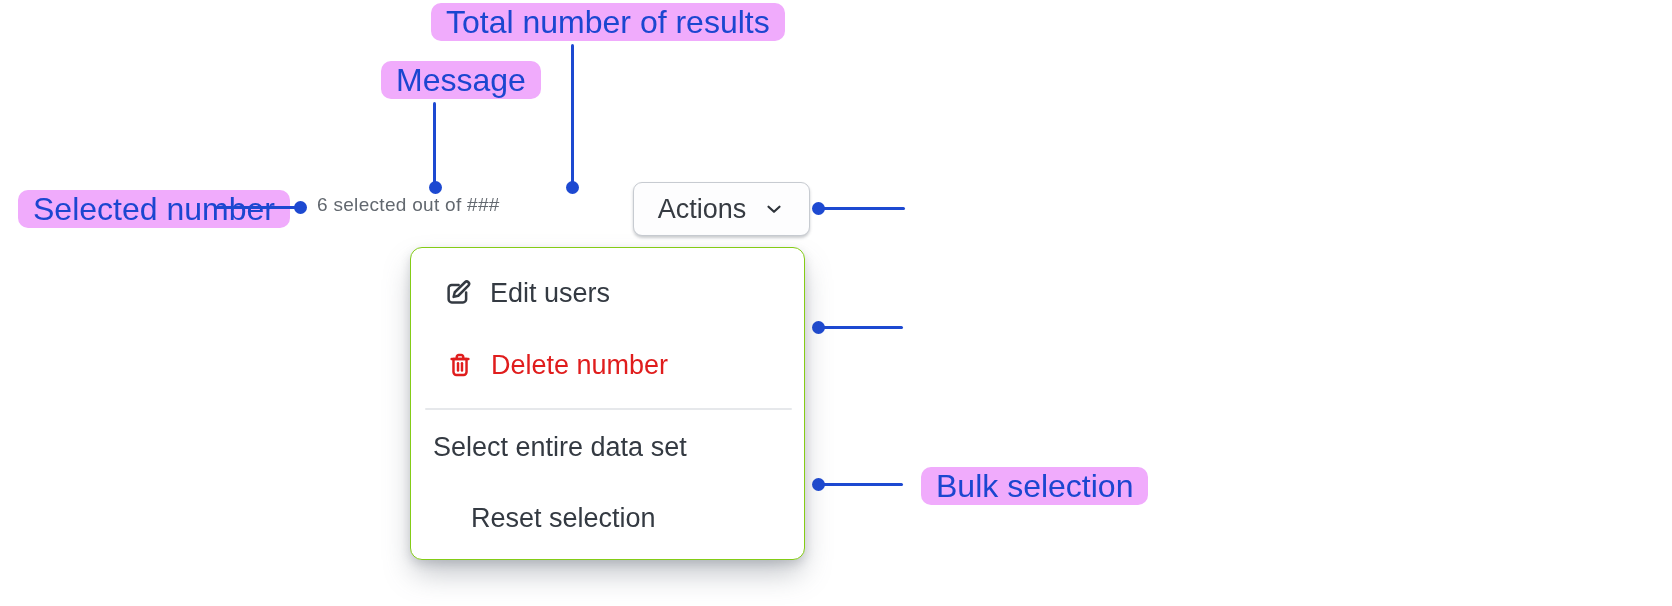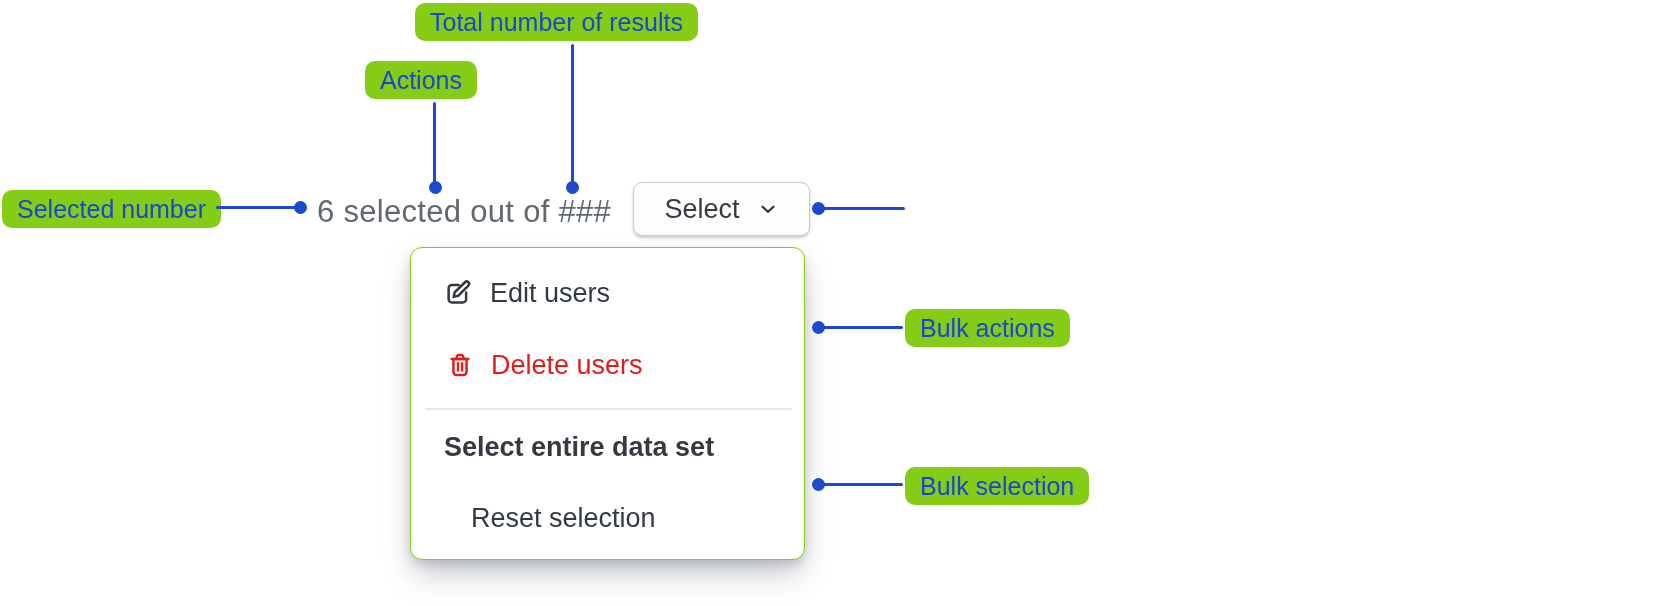--- a/index.html
+++ b/index.html
@@ -16,25 +16,26 @@
     overflow: hidden;
   }
 
   
   .pill {
     position: absolute;
     height: 38px;
     line-height: 38px;
     padding: 0 15px;
     border-radius: 10px;
-    background: #84cc16;
+    background: #f0abfc;
     color: #1b46d0;
-    font-size: 25px;
+    font-size: 32px;
     white-space: nowrap;
     box-shadow: 0 0 0 3px rgba(255,255,255,0.95);
+    margin-left: 16px;
   }
 
   
   .vline, .hline {
     position: absolute;
     background: #1d49d1;
     border-radius: 2px;
   }
   .vline { width: 3px; }
   .hline { height: 3px; }
@@ -44,21 +45,21 @@
     height: 13px;
     border-radius: 50%;
     background: #1d49d1;
   }
 
   
   .sel-message {
     position: absolute;
     left: 317px;
     top: 194px;
-    font-size: 31px;
+    font-size: 19px;
     letter-spacing: 0.3px;
     color: #62686f;
     white-space: nowrap;
   }
 
   
   .actions-btn {
     position: absolute;
     left: 633px;
     top: 182px;
@@ -118,26 +119,25 @@
     border-radius: 1px;
   }
 </style>
 </head>
 <body>
 
 <div id="canvas">
 
   <div class="pill" style="left:415px; top:3px;">Total number of results</div>
 
-  <div class="pill" style="left:365px; top:61px;">Actions</div>
+  <div class="pill" style="left:365px; top:61px;">Message</div>
 
   <div class="pill" style="left:2px; top:190px;">Selected number</div>
 
 
-  <div class="pill" style="left:905px; top:309px;">Bulk actions</div>
 
   <div class="pill" style="left:905px; top:467px;text-align:right;">Bulk selection</div>
 
   <div class="vline" style="left:571px; top:44px; height:140px;"></div>
   <div class="dot" style="left:566px; top:181px;"></div>
 
   <div class="vline" style="left:433px; top:102px; height:82px;"></div>
   <div class="dot" style="left:429px; top:181px;"></div>
 
   <div class="hline" style="left:216px; top:206px; width:80px;"></div>
@@ -148,21 +148,21 @@
 
   <div class="hline" style="left:822px; top:326px; width:81px;"></div>
   <div class="dot" style="left:812px; top:321px;"></div>
 
   <div class="hline" style="left:822px; top:483px; width:81px;"></div>
   <div class="dot" style="left:812px; top:478px;"></div>
 
   <div class="sel-message">6 selected out of ###</div>
 
   <button class="actions-btn">
-    <span class="btn-label">Select</span>
+    <span class="btn-label">Actions</span>
     <span style="display:flex;">
       <svg width="22" height="22" viewBox="0 0 24 24" fill="none" stroke="#2e333a" stroke-width="2.4" stroke-linecap="round" stroke-linejoin="round">
         <path d="M6 9.5l6 5.5 6-5.5"></path>
       </svg>
     </span>
   </button>
 
   <div class="menu">
 
     <div class="menu-item" style="left:32px; top:27px;">
@@ -178,26 +178,26 @@
     <div class="menu-item destructive" style="left:35px; top:99px;">
       <span style="display:flex;">
         <svg width="28" height="30" viewBox="0 0 24 24" fill="none" stroke="#e01d1d" stroke-width="2.1" stroke-linecap="round" stroke-linejoin="round">
           <path d="M4.8 6.9h14.4"></path>
           <path d="M9.2 6.6V5.2A1.7 1.7 0 0 1 10.9 3.5h2.2A1.7 1.7 0 0 1 14.8 5.2v1.4"></path>
           <path d="M6.4 6.9h11.2v11.1a2.5 2.5 0 0 1-2.5 2.5H8.9a2.5 2.5 0 0 1-2.5-2.5z"></path>
           <path d="M10.3 10.4v6.3"></path>
           <path d="M13.7 10.4v6.3"></path>
         </svg>
       </span>
-      <span>Delete users</span>
+      <span>Delete number</span>
     </div>
 
     <div class="menu-divider"></div>
 
-    <div class="menu-item" style="left:33px; top:181px;font-weight:bold;">
+    <div class="menu-item" style="left:22px; top:181px;">
       <span>Select entire data set</span>
     </div>
 
     <div class="menu-item" style="left:33px; top:252px;margin-left:27px;">
       <span>Reset selection</span>
     </div>
 
   </div>
 
 </div>

